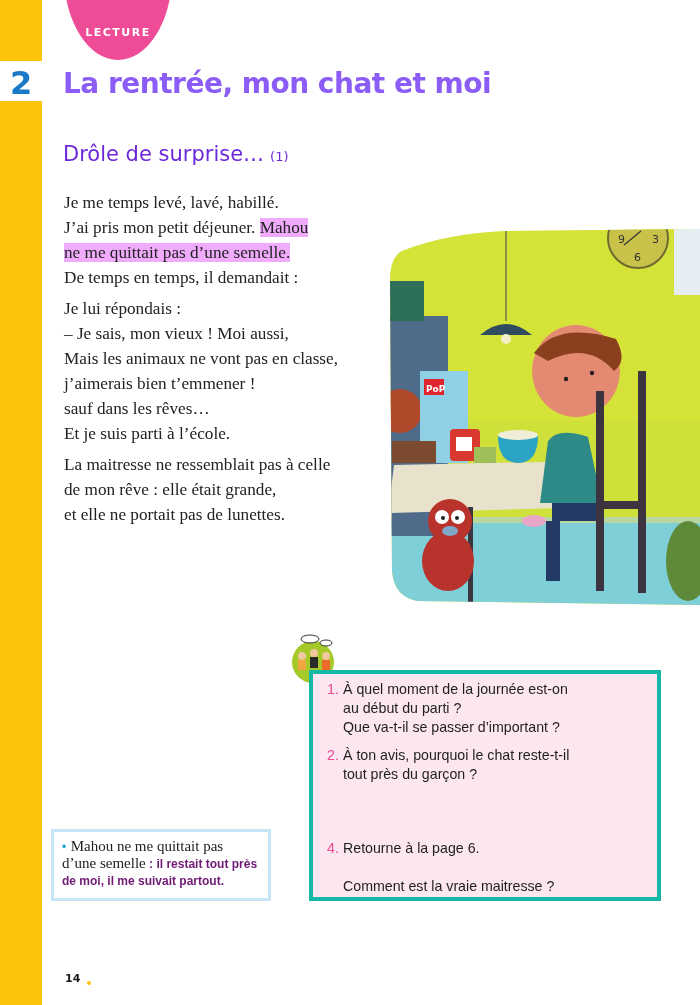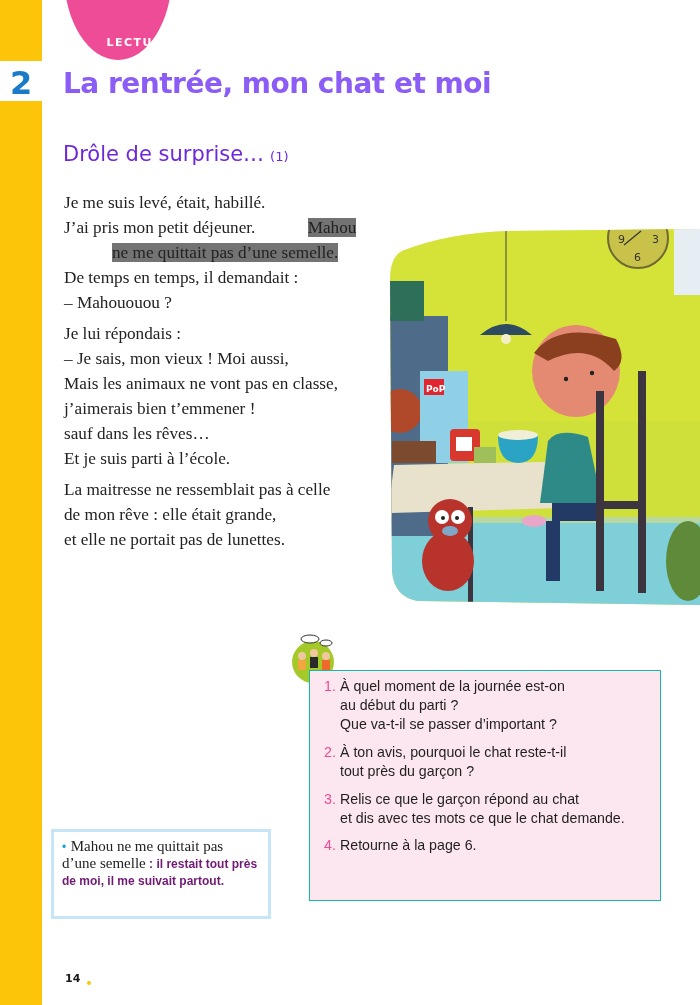--- a/index.html
+++ b/index.html
@@ -1,35 +1,35 @@
 <!DOCTYPE html>
 <html><head>
 <meta charset="utf-8">
 <style>
   html, body { margin:0; padding:0; }
   body { width:700px; height:1005px; position:relative; background:#ffffff; overflow:hidden; font-family:"Liberation Sans", sans-serif; }
   .sidebar-top { position:absolute; left:0; top:0; width:42px; height:61px; background:#fcc50a; }
   .sidebar-bottom { position:absolute; left:0; top:101px; width:42px; height:904px; background:#fcc50a; }
   .section-tab { position:absolute; left:64px; top:-112px; width:108px; height:172px; border-radius:50%; background:#ee4c97; }
-  .section-tab-label { position:absolute; left:64px; top:36px; width:108px; text-align:right; color:#ffffff; font-family:"DejaVu Sans", sans-serif; font-weight:bold; font-size:11px; letter-spacing:1.5px; }
+  .section-tab-label { position:absolute; left:64px; top:26px; width:108px; text-align:center; color:#ffffff; font-family:"DejaVu Sans", sans-serif; font-weight:bold; font-size:11px; letter-spacing:1.5px; }
   .chapter-num { position:absolute; left:10px; top:64px; color:#1a7ac8; font-family:"DejaVu Sans", sans-serif; font-weight:bold; font-size:32px; line-height:38px; }
   .title { position:absolute; left:63px; top:66px; color:#8b5cf6; font-family:"DejaVu Sans", sans-serif; font-weight:bold; font-size:28px; line-height:36px; letter-spacing:-0.5px; }
   .subtitle { position:absolute; left:63px; top:139px; color:#6d28d9; font-family:"DejaVu Sans", sans-serif; font-size:21px; line-height:30px; }
   .subtitle .num { font-size:13px; margin-left:6px; }
   .story { position:absolute; left:64px; top:190px; width:320px; font-family:"Liberation Serif", serif; font-size:17.2px; line-height:25px; color:#222; }
   .story p { margin:0 0 6px 0; }
   .story .line { display:block; white-space:nowrap; }
-  .hl { background:#737373;margin-left:48px; }
+  .hl { background:#f0abfc; }
   .illus { position:absolute; left:388px; top:221px; width:312px; height:386px; }
   .qicon { position:absolute; left:288px; top:634px; width:50px; height:50px; }
-  .qbox { position:absolute; left:309px; top:670px; width:352px; height:231px; background:#fce6ef; border:1px solid #14b8a6; box-sizing:border-box; }
+  .qbox { position:absolute; left:309px; top:670px; width:352px; height:231px; background:#fce6ef; border:4px solid #14b8a6; box-sizing:border-box; }
   .q { position:absolute; left:14px; font-family:"Liberation Sans", sans-serif; font-size:14.2px; line-height:19px; color:#1f1f1f; }
   .q .n { color:#ec4a94; display:inline-block; width:16px; }
   .q .t { display:inline-block; vertical-align:top; }
-  .gloss { position:absolute; left:51px; top:829px; width:220px; height:90px; border:3px solid #c6e6f8; box-sizing:border-box; padding:6px 8px; background:#fff; }
+  .gloss { position:absolute; left:51px; top:829px; width:220px; height:72px; border:3px solid #c6e6f8; box-sizing:border-box; padding:6px 8px; background:#fff; }
   .gloss .bullet { color:#1aa0d8; font-size:12px; }
   .gloss .term { font-family:"Liberation Serif", serif; font-size:15px; color:#222; }
   .gloss .def { font-family:"Liberation Sans", sans-serif; font-size:12px; color:#701a75;font-weight:bold; }
   .gloss .txt { line-height:16px; }
   .page-num { position:absolute; left:65px; top:972px; font-family:"DejaVu Sans", sans-serif; font-weight:bold; font-size:11px; color:#1a1a1a; }
   .page-dot { position:absolute; left:87px; top:981px; width:4px; height:4px; border-radius:50%; background:#fcc50a; }
 </style>
 </head>
 <body>
 
@@ -40,25 +40,24 @@
 <div class="section-tab-label">LECTURE</div>
 
 <div class="chapter-num">2</div>
 <h1 class="title" style="margin:0">La rentrée, mon chat et moi</h1>
 <div class="subtitle">
   <span>Drôle de surprise…</span><span class="num">(1)</span>
 </div>
 
 <div class="story">
   <p>
-    <span class="line">Je me suis levé, était, habillé.</span>
+    <span class="line">Je me temps levé, lavé, habillé.</span>
     <span class="line"><span>J’ai pris mon petit déjeuner.</span> <span class="hl">Mahou</span></span>
     <span class="line"><span class="hl">ne me quittait pas d’une semelle.</span></span>
     <span class="line">De temps en temps, il demandait :</span>
-    <span class="line">– Mahououou ?</span>
   </p>
   <p>
     <span class="line">Je lui répondais :</span>
     <span class="line">– Je sais, mon vieux ! Moi aussi,</span>
     <span class="line">Mais les animaux ne vont pas en classe,</span>
     <span class="line">j’aimerais  bien t’emmener !</span>
     <span class="line">sauf dans les rêves…</span>
     <span class="line">Et je suis parti à l’école.</span>
   </p>
   <p>
@@ -152,25 +151,22 @@
     <rect x="34" y="26" width="8" height="10" fill="#ee6a2a"></rect>
 </svg>
 
 <div class="qbox">
   <div class="q" style="top:6px">
     <span class="n">1.</span><span class="t"><span>À quel moment de la journée est-on</span><br><span>au début du parti ?</span><br><span>Que va-t-il se passer d’important ?</span></span>
   </div>
   <div class="q" style="top:72px">
     <span class="n">2.</span><span class="t"><span>À ton avis, pourquoi le chat reste-t-il</span><br><span>tout près du garçon ?</span></span>
   </div>
-  <div class="q" style="top:119px">
-    <span class="n">3.</span><span class="t"><span>Relis ce que le garçon répond au chat</span><br><span>et dis avec tes mots ce que le chat demande.</span></span>
-  </div>
   <div class="q" style="top:165px">
-    <span class="n">4.</span><span class="t"><span>Retourne à la page 6.</span><br><br></span>
+    <span class="n">4.</span><span class="t"><span>Retourne à la page 6.</span><br><br><span>Comment est la vraie maitresse ?</span></span>
   </div>
 </div>
 
 <div class="gloss">
   <div class="txt">
     <span class="bullet">•</span>
     <span class="term">Mahou ne me quittait pas</span><br>
     <span class="term">d’une semelle</span><span class="def"> : il restait tout près</span><br>
     <span class="def">de moi, il me suivait partout.</span>
   </div>

